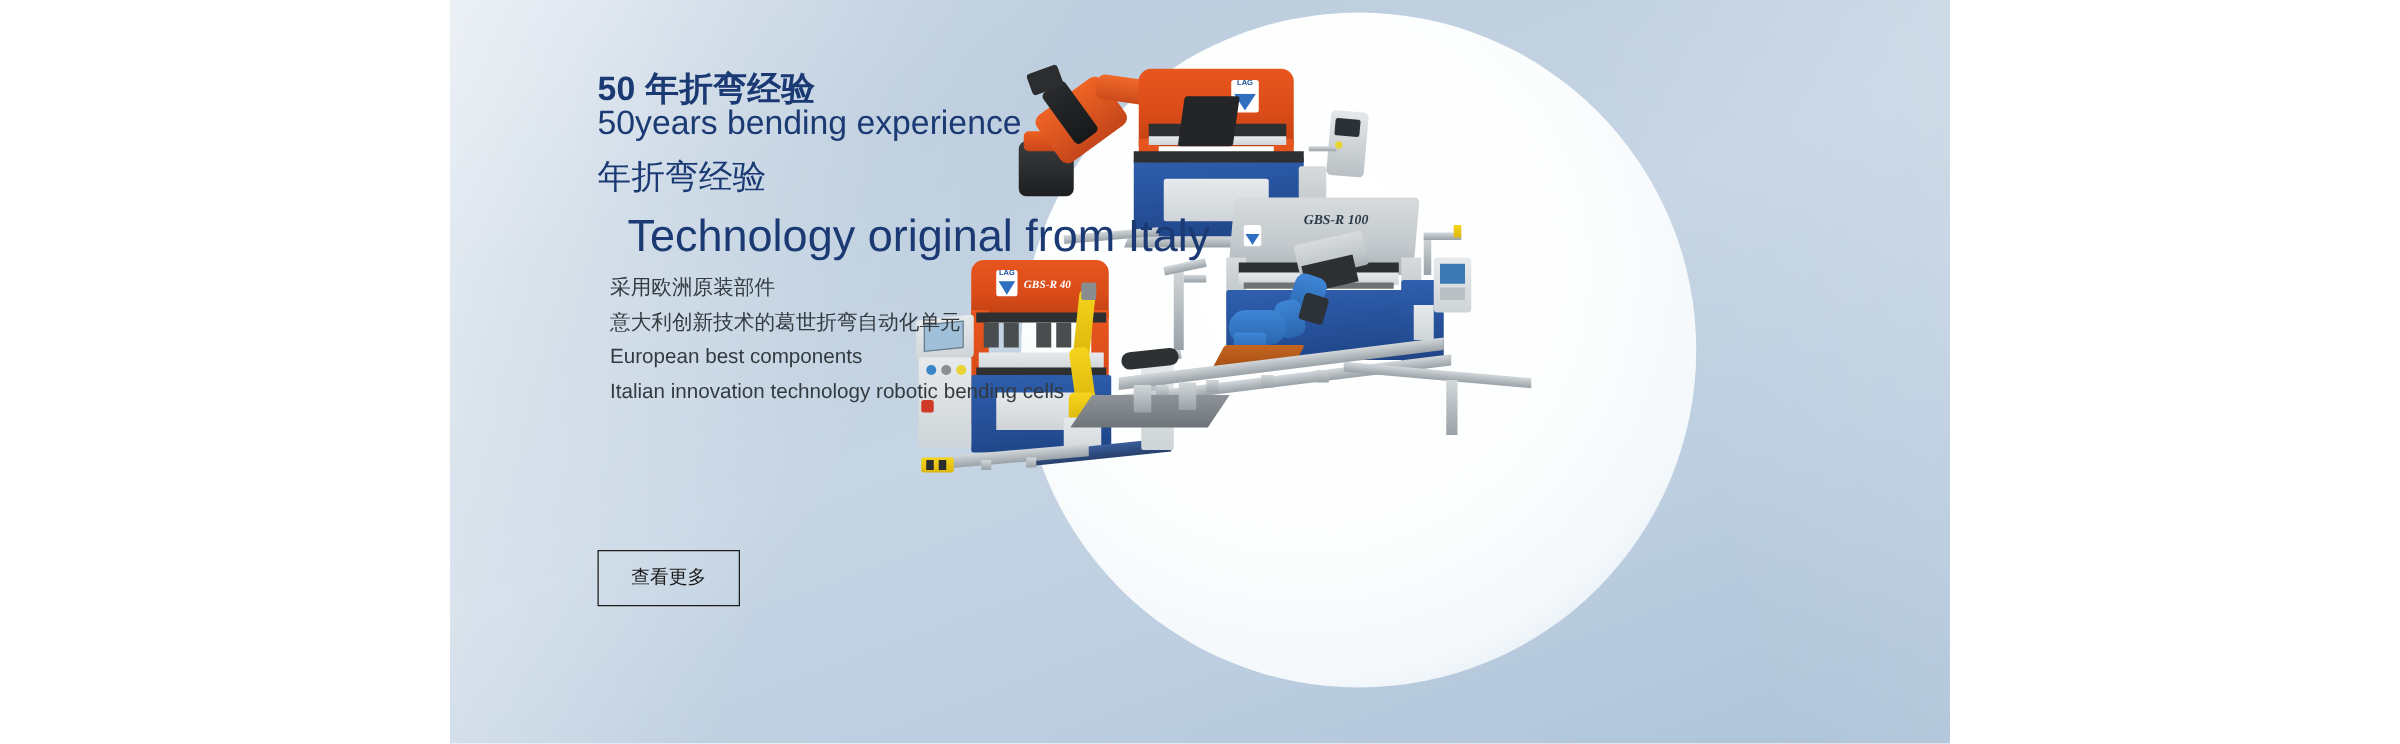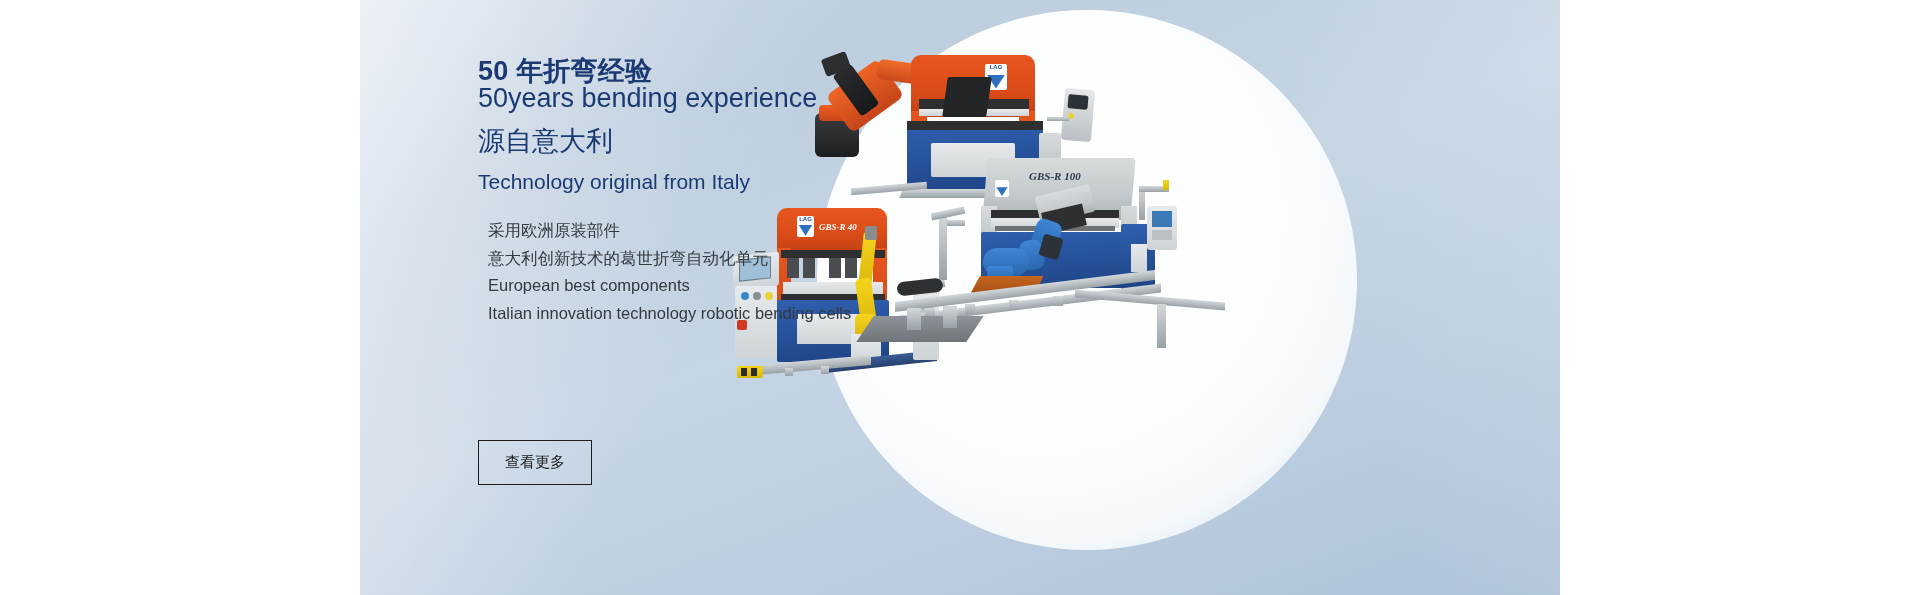--- a/index.html
+++ b/index.html
@@ -36,21 +36,21 @@
                      #ffffff 0%, #fdfefe 46%, #f4f8fb 72%, rgba(236,243,249,0.55) 88%,
                      rgba(230,239,247,0.0) 100%);
           filter:blur(0.4px);}
 
   
   .headline{position:absolute;left:118px;top:58px;width:620px;}
   .headline div{color:#1b3a74;line-height:1.0;white-space:nowrap;}
   .h-l1{font-size:27px;font-weight:700;letter-spacing:.2px;}
   .h-l2{font-size:27px;font-weight:400;margin-bottom:16px;}
   .h-l3{font-size:27px;font-weight:400;margin-bottom:16px;}
-  .h-l4{font-size:21px;font-weight:400;}
+  .h-l4{font-size:36px;font-weight:400;margin-left:24px;}
 
   .sublines{position:absolute;left:128px;top:222px;width:620px;}
   .sublines div{color:#333a40;font-size:16.5px;line-height:1.0;
                 white-space:nowrap;margin-bottom:11px;}
   .sublines div:last-child{margin-bottom:0;}
 
   .cta{position:absolute;left:118px;top:440px;width:114px;height:45px;
        border:1.6px solid #1c1c1c;background:transparent;color:#1a1a1a;
        font-size:15px;line-height:41px;text-align:center;cursor:pointer;
        box-sizing:border-box;}
@@ -176,21 +176,21 @@
         <div class="silver" style="position:absolute;left:188px;top:78px;width:26px;height:74px;border-radius:2px;"></div>
         <div class="rail" style="position:absolute;left:176px;top:74px;width:44px;height:8px;transform:rotate(-8deg);"></div>
         <div style="position:absolute;left:194px;top:96px;width:14px;height:30px;background:#b9bfc3;"></div>
         <div style="position:absolute;left:210px;top:108px;width:22px;height:7px;background:#6f7579;"></div>
       </div>
 
       <div class="ph mC">
 
         <div class="grey" style="position:absolute;left:60px;top:0px;width:148px;height:62px;
              border-radius:4px;transform:skewX(-5deg);"></div>
-        <div class="lbl lbl-dark" style="left:104px;top:12px;font-size:11px;font-family:Liberation Serif, serif;">GBS-R 100</div>
+        <div class="lbl lbl-dark" style="left:118px;top:12px;font-size:11px;font-family:Liberation Serif, serif;">GBS-R 100</div>
         <div class="lag" style="left:70px;top:22px;width:14px;height:17px;"></div>
         <div class="grey" style="position:absolute;left:56px;top:48px;width:16px;height:50px;"></div>
         <div class="grey" style="position:absolute;left:196px;top:48px;width:16px;height:50px;"></div>
 
         <div class="dark" style="position:absolute;left:66px;top:52px;width:128px;height:9px;"></div>
         <div class="silver" style="position:absolute;left:66px;top:60px;width:128px;height:10px;"></div>
         <div style="position:absolute;left:70px;top:68px;width:120px;height:5px;background:#6d7276;"></div>
 
         <div class="grey" style="position:absolute;left:112px;top:32px;width:56px;height:28px;
              transform:rotate(-13deg);border-radius:3px;"></div>
@@ -236,21 +236,21 @@
         <div style="position:absolute;left:-60px;top:158px;width:110px;height:26px;background:linear-gradient(180deg,#8d9398,#6e7478);transform:skewX(-34deg);"></div>
         <div class="rail" style="position:absolute;left:-18px;top:150px;width:14px;height:22px;"></div>
         <div class="rail" style="position:absolute;left:18px;top:148px;width:14px;height:22px;"></div>
       </div>
 
     </div>
 
     <div class="headline">
       <div class="h-l1">50 年折弯经验</div>
       <div class="h-l2">50years bending experience</div>
-      <div class="h-l3">源自意大利</div>
+      <div class="h-l3">年折弯经验</div>
       <div class="h-l4">Technology original from Italy</div>
     </div>
 
     <div class="sublines">
       <div>采用欧洲原装部件</div>
       <div>意大利创新技术的葛世折弯自动化单元</div>
       <div>European best components</div>
       <div>Italian innovation technology robotic bending cells</div>
     </div>
 

